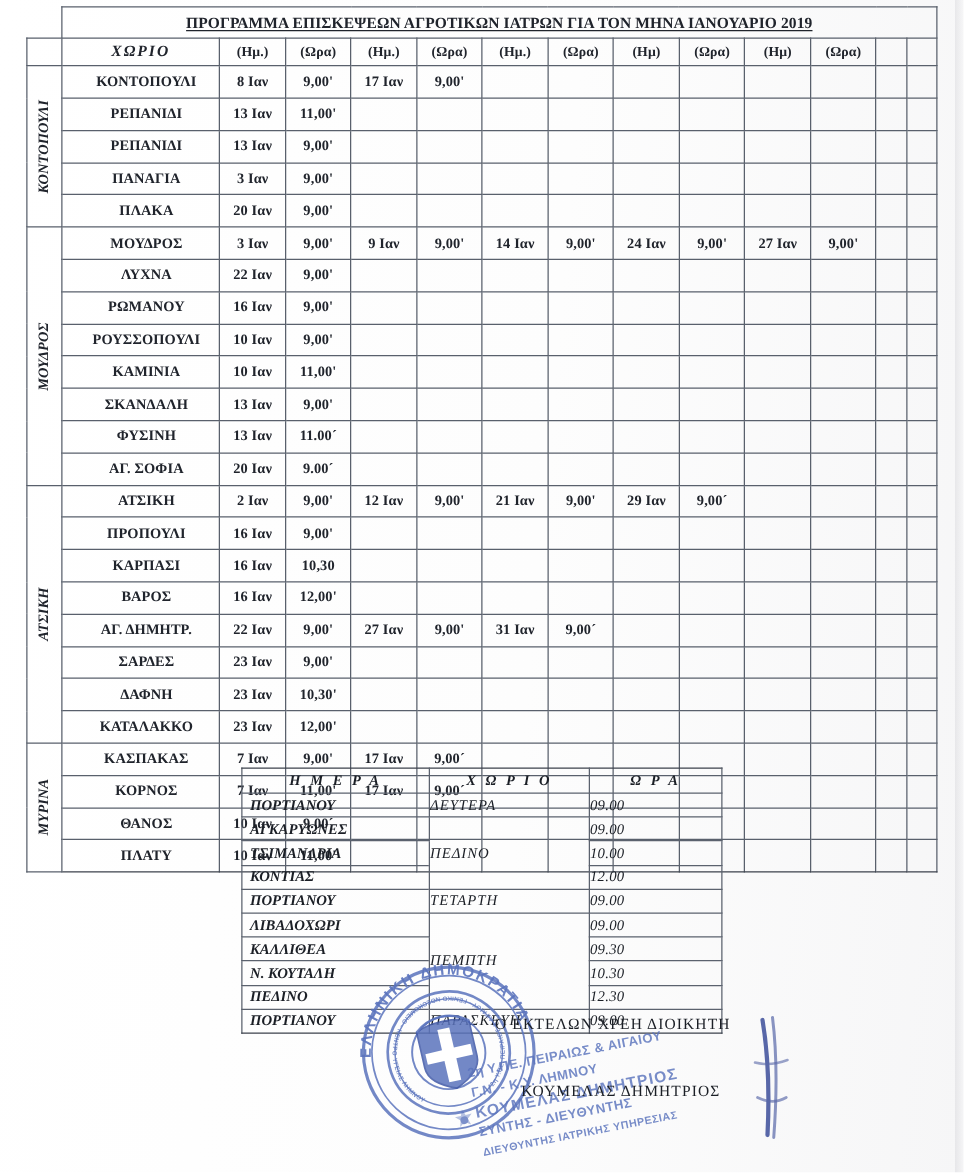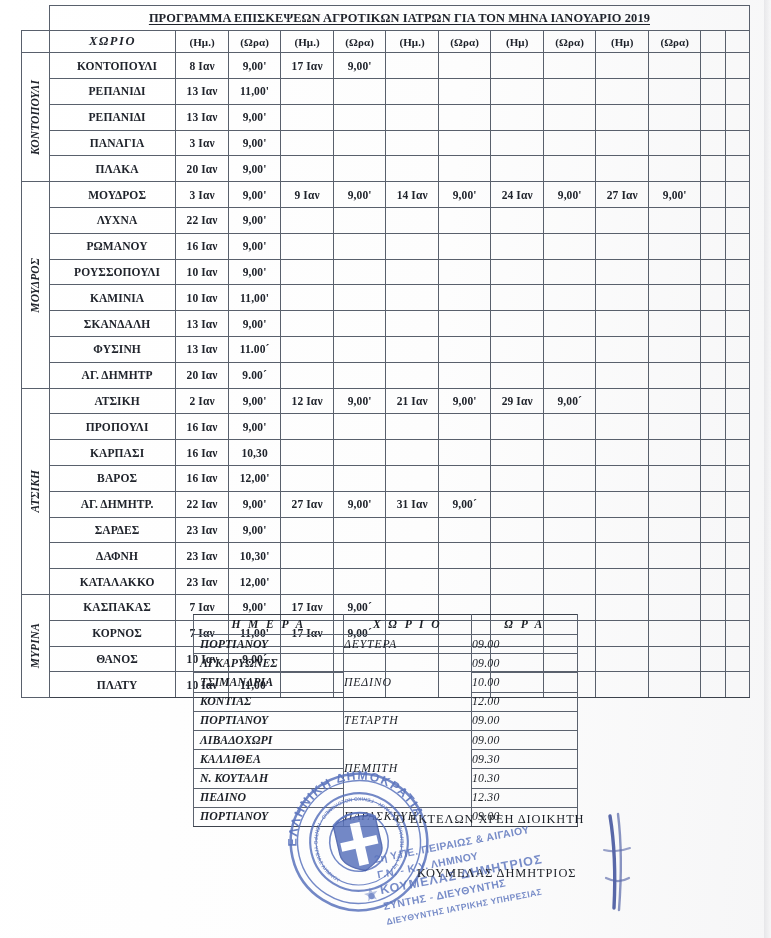--- a/index.html
+++ b/index.html
@@ -439,21 +439,21 @@
           <td class="day"></td>
           <td class="hour"></td>
           <td class="day"></td>
           <td class="hour"></td>
           <td class="day"></td>
           <td class="hour"></td>
           <td></td>
           <td></td>
         </tr>
         <tr>
-          <td class="village">ΑΓ. ΔΗΜΗΤΡ</td>
+          <td class="village">ΑΓ. ΣΟΦΙΑ</td>
           <td class="day">20 Ιαν</td>
           <td class="hour">9.00´</td>
           <td class="day"></td>
           <td class="hour"></td>
           <td class="day"></td>
           <td class="hour"></td>
           <td class="day"></td>
           <td class="hour"></td>
           <td class="day"></td>
           <td class="hour"></td>

